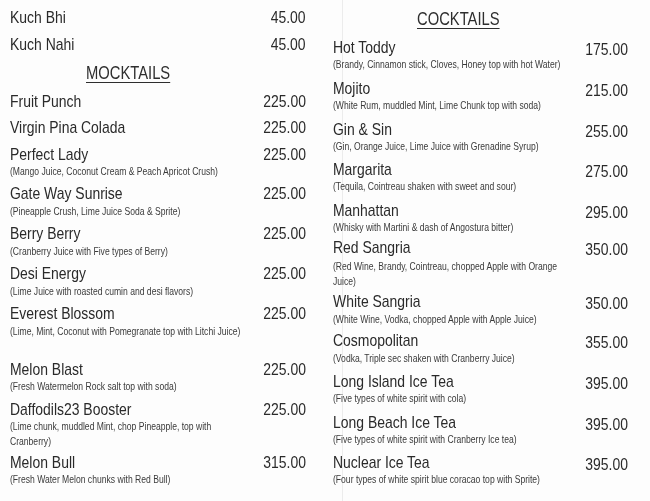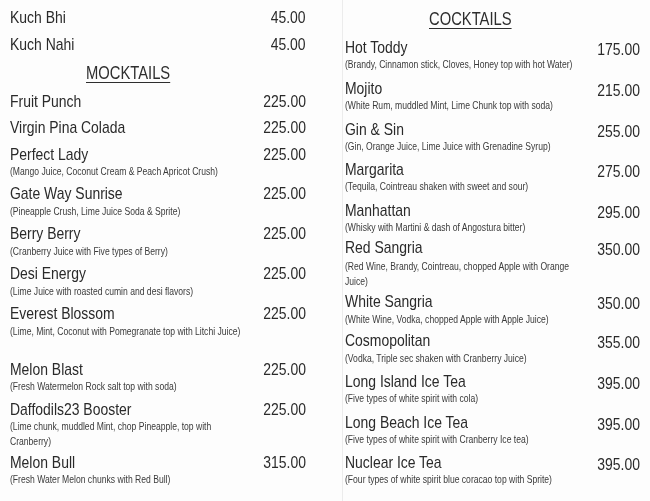--- a/index.html
+++ b/index.html
@@ -5,21 +5,21 @@
   html, body { margin: 0; padding: 0; }
   body {
     width: 650px; height: 501px; overflow: hidden;
     background: #fdfdfd;
     font-family: "Liberation Sans Narrow", "Liberation Sans", sans-serif;
     color: #2b2b2b;
     position: relative;
   }
   .col { position: absolute; top: 0; height: 501px; }
   #col-left { left: 0; width: 325px; }
-  #col-right { left: 335px; width: 315px; }
+  #col-right { left: 323px; width: 315px; }
   .divider { position: absolute; left: 342px; top: 0; width: 1px; height: 501px; background: #ececec; }
   .heading {
     position: absolute; font-size: 18px; letter-spacing: 0;
     text-decoration: underline; text-underline-offset: 3px; text-decoration-thickness: 1px;
     transform: scaleX(0.82); transform-origin: left top; white-space: nowrap; color: #2e2e2e;
   }
   .item { position: absolute; left: 0; right: 0; }
   .name {
     position: absolute; left: 10px; font-size: 17px; line-height: 20px; white-space: nowrap;
     transform: scaleX(0.82); transform-origin: left top; color: #2a2a2a;

